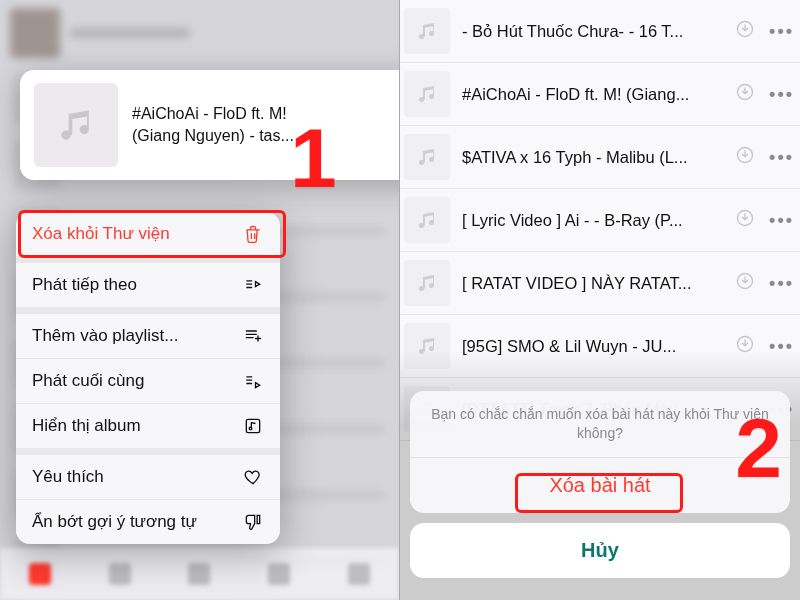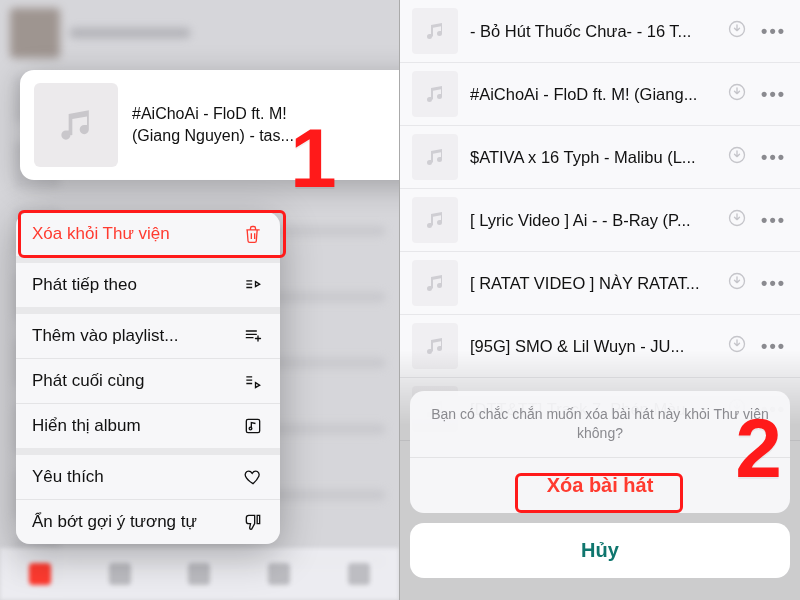--- a/index.html
+++ b/index.html
@@ -54,21 +54,21 @@
   }
 
   
   .step-num {
     position:absolute; font-size:84px; font-weight:800; color:#ff1a1a;
     text-shadow:0 2px 0 rgba(0,0,0,0.05);
   }
 
   
   .song-row {
-    display:flex; align-items:center; gap:12px; padding:8px 12px;
+    display:flex; align-items:center; gap:12px; padding:8px 4px;
     border-bottom:1px solid #e7e7ea;
   }
   .song-row .row-art {
     width:46px; height:46px; border-radius:4px; background:#f0eff2;
     display:flex; align-items:center; justify-content:center; color:#cfced3;
   }
   .song-row .row-art svg { width:24px; height:24px; }
   .row-title { flex:1; font-size:16.5px; color:#111; white-space:nowrap; overflow:hidden; text-overflow:ellipsis; }
   .row-dl { color:#c5c5ca; }
   .row-dl svg { width:20px; height:20px; }
@@ -81,21 +81,20 @@
   
   .sheet {
     position:absolute; left:10px; right:10px; bottom:22px;
     display:flex; flex-direction:column; gap:10px;
   }
   .sheet-group { background:rgba(247,247,249,0.97); border-radius:14px; overflow:hidden; }
   .sheet-msg { padding:14px 20px; font-size:14px; color:#8a8a8f; text-align:center; line-height:1.35; }
   .sheet-btn {
     padding:16px 0; text-align:center; font-size:20px; color:#ff3b30;
     border-top:1px solid rgba(0,0,0,0.08);
-    font-weight:bold;
   }
   .sheet-cancel {
     background:#fff; border-radius:14px; padding:16px 0; text-align:center;
     font-size:20px; color:#0f766e; font-weight:600;
   }
 
   
   .tabbar-blur { position:absolute; bottom:0; left:0; right:0; height:52px;
     background:rgba(240,240,244,0.85); display:flex; justify-content:space-around; align-items:center;
     filter:blur(2px); }

